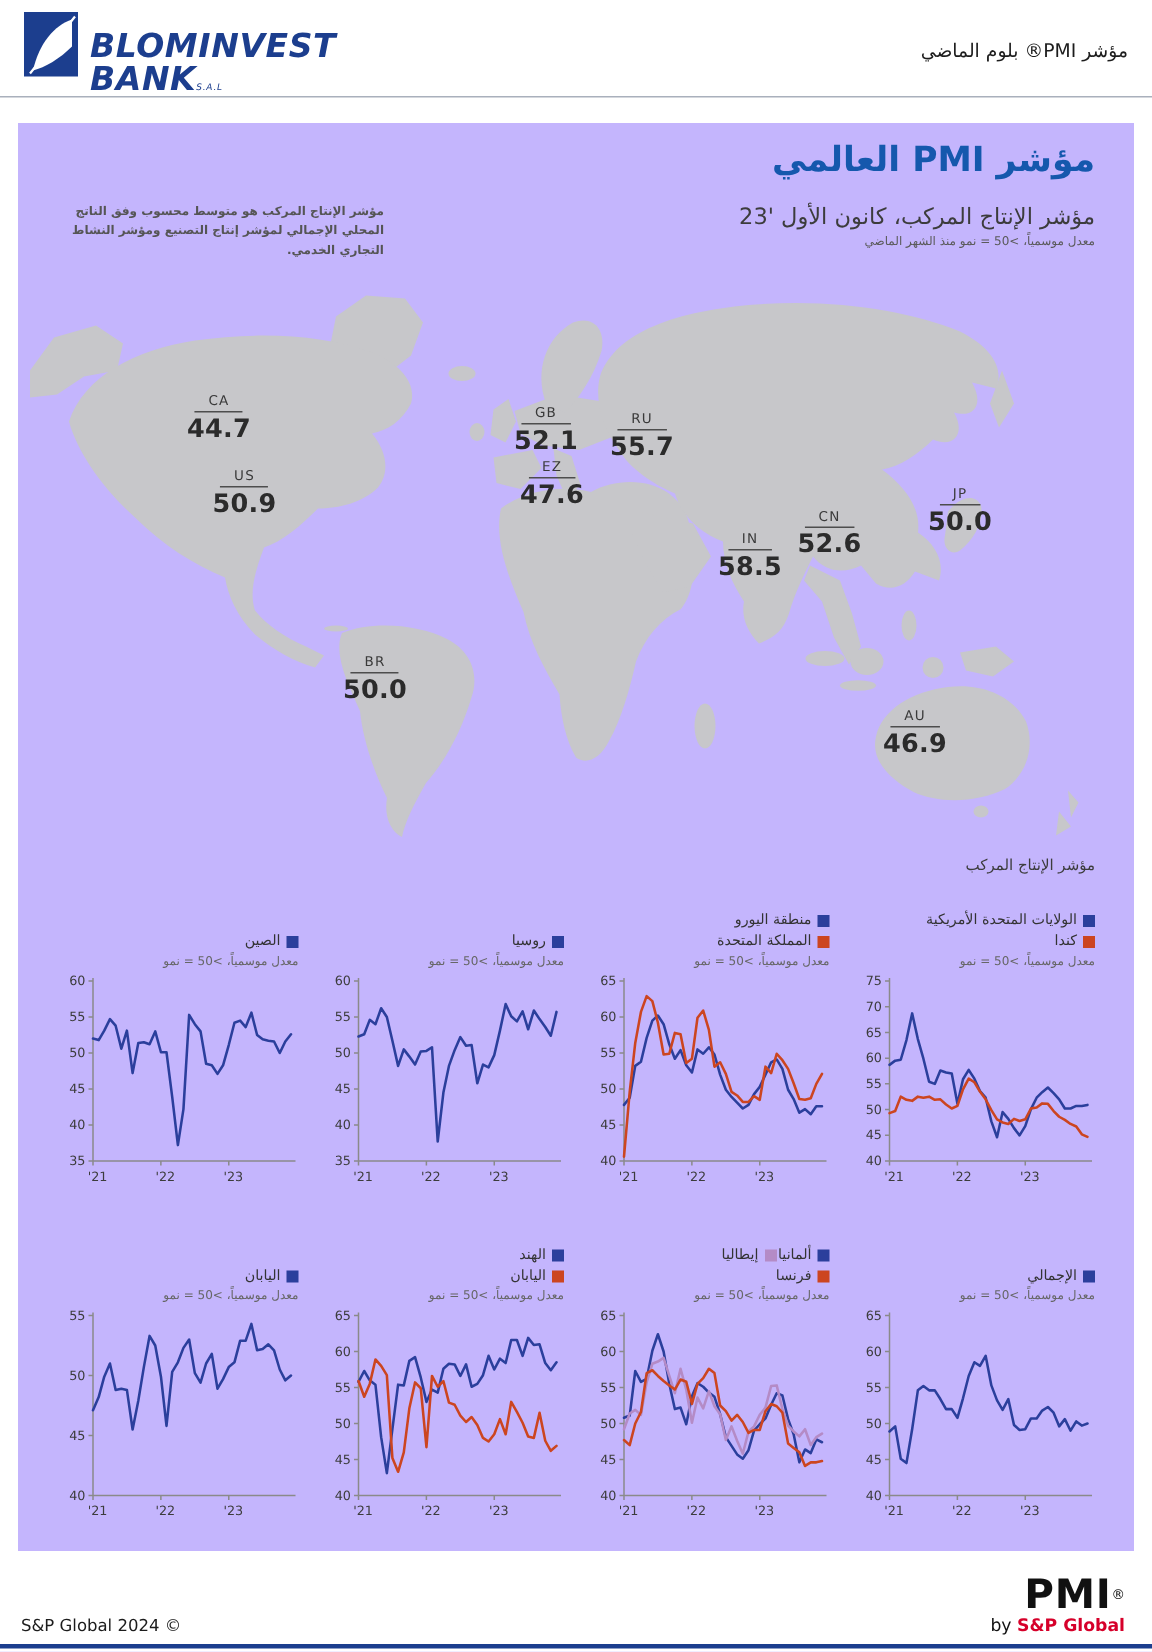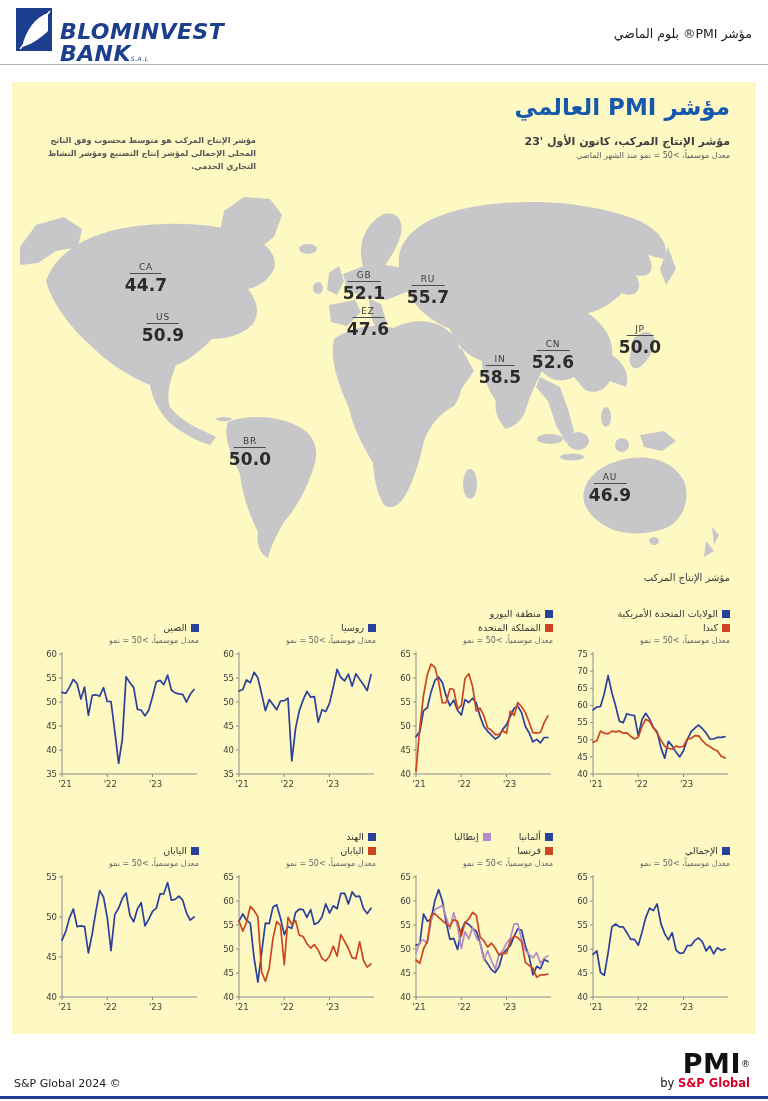--- a/index.html
+++ b/index.html
@@ -8,44 +8,44 @@
 
   
   .header{height:64px;position:relative;border-bottom:1px solid #a9b0bc;background:#fff;}
   .logo{position:absolute;left:14px;top:3px;display:flex;align-items:flex-start;gap:6px;}
   .logo-text{line-height:1.0;margin-top:18px;}
   .blom1,.blom2{font-size:22px;font-style:italic;font-weight:800;color:#1c3e8e;letter-spacing:.4px;}
   .sal{font-size:6px;font-weight:400;vertical-align:baseline;letter-spacing:.5px;}
   .header-title{position:absolute;right:16px;top:26px;font-size:12.5px;color:#1c1c1c;}
 
   
-  .panel{position:absolute;left:12px;top:82px;width:744px;height:952px;background:#fef9c3;}
+  .panel{position:absolute;left:12px;top:82px;width:744px;height:952px;background:#c4b5fd;}
   .panel-title{position:absolute;top:12px;right:26px;font-size:23px;font-weight:700;color:#1558ad;}
   .panel-sub{position:absolute;top:53px;right:26px;text-align:right;}
-  .panel-sub .l1{font-size:11px;color:#3c3c3c;font-weight:bold;}
+  .panel-sub .l1{font-size:15px;color:#3c3c3c;}
   .panel-sub .l2{font-size:8px;color:#5a5a5a;margin-top:3px;}
   .panel-desc{position:absolute;top:53px;left:26px;width:218px;font-size:8px;line-height:1.6;
               color:#555;text-align:right;font-weight:bold;}
 
   
   .map-svg{position:absolute;left:0;top:107px;}
   .map-label{position:absolute;transform:translateX(-50%);text-align:center;color:#333;}
   .map-code{font-size:9px;letter-spacing:.8px;border-bottom:1.5px solid #4d4d4d;
             padding:0 9px 1px;display:inline-block;color:#3a3a3a;}
   .map-value{font-size:17px;font-weight:600;margin-top:1px;color:#2b2b2b;letter-spacing:.2px;}
 
   
   .charts-section{position:absolute;left:26px;right:26px;top:490px;}
   .section-label{text-align:right;font-size:10px;color:#3c3c3c;margin-bottom:4px;}
   .charts-grid{display:grid;grid-template-columns:repeat(4,1fr);column-gap:16px;row-gap:14px;}
   .chart-cell{width:100%;}
   .legend-area{display:flex;flex-direction:column;align-items:flex-end;justify-content:flex-end;
                height:58px;row-gap:3px;padding-bottom:3px;}
   .legend-row{display:flex;}
-  .legend-entry{display:inline-flex;align-items:center;gap:4px;margin-left:28px;}
+  .legend-entry{display:inline-flex;align-items:center;gap:4px;margin-left:1px;}
   .legend-entry:last-child{margin-left:0;}
   .legend-label{font-size:9.5px;color:#333;}
   .swatch{width:8px;height:8px;display:inline-block;}
   .chart-note{font-size:8px;color:#666;}
   .chart-svg{display:block;}
 
   
   .footer{position:absolute;left:0;right:0;top:1034px;height:62px;background:#fff;}
   .copyright{position:absolute;left:14px;bottom:6px;font-size:11px;color:#1c1c1c;}
   .pmi{position:absolute;right:18px;top:14px;text-align:right;color:#111;}

